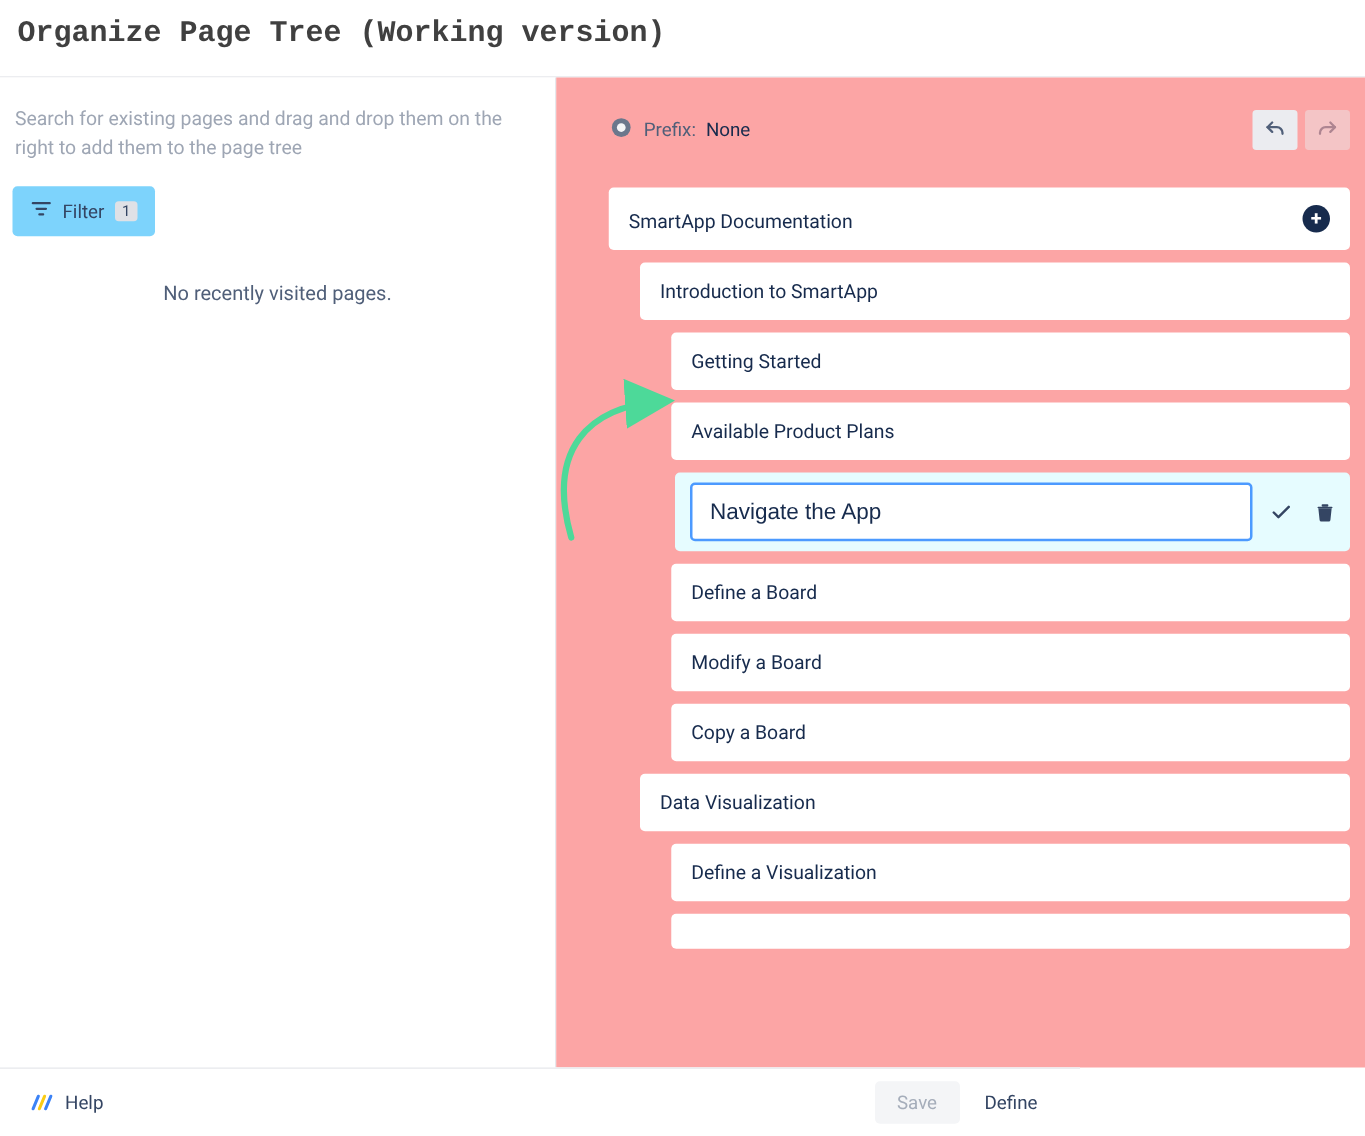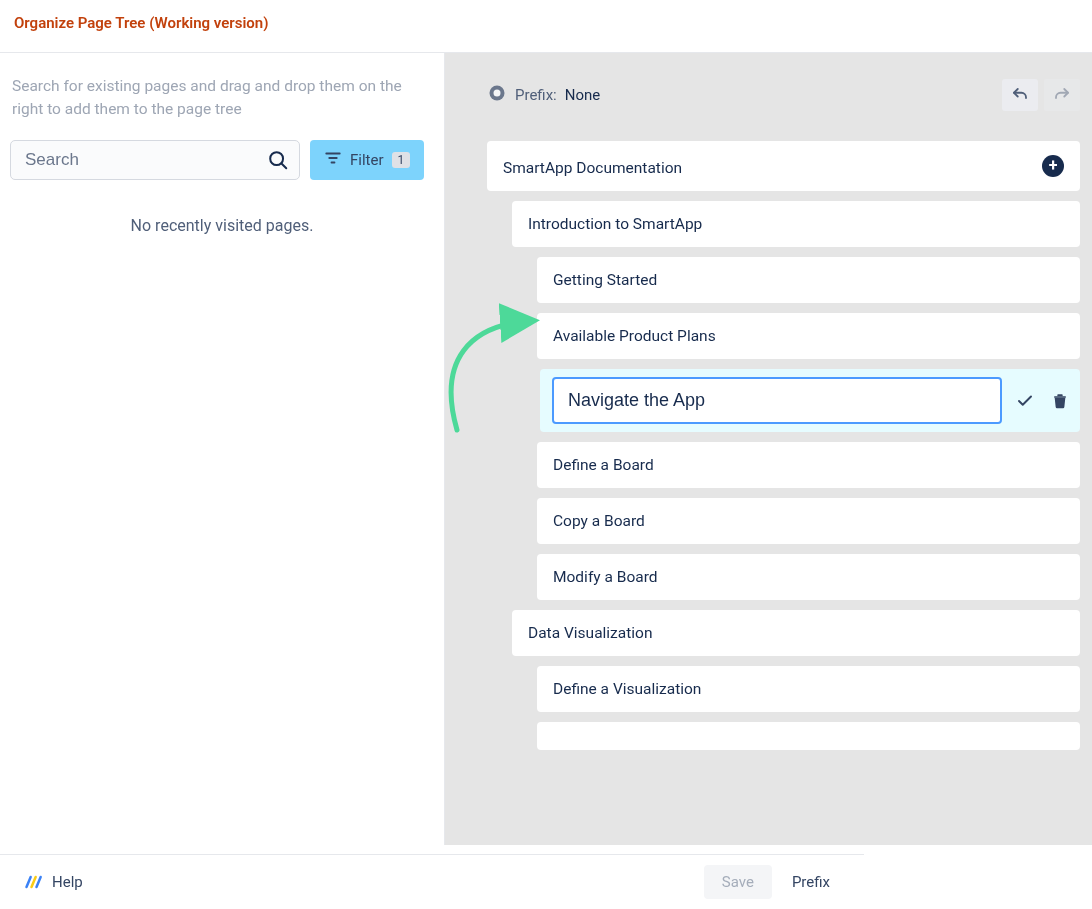--- a/index.html
+++ b/index.html
@@ -11,23 +11,24 @@
     background: #ffffff;
     color: #172b4d;
     overflow: hidden;
     position: relative;
   }
   .header {
     padding: 14px 14px 20px 14px;
     border-bottom: 1px solid #e6e8ec;
   }
   .page-title {
-    font-size: 15px;
+    font-size: 24px;
     font-weight: 600;
-    color: #c2410c;
+    color: #404040;
+    font-family: Liberation Mono, monospace;
   }
   .content {
     display: flex;
     height: calc(100% - 62px - 55px);
   }
   .left-panel {
     width: 445px;
     padding: 22px 10px 10px 10px;
     border-right: 1px solid #e6e8ec;
     background: #ffffff;
@@ -84,21 +85,21 @@
     border-radius: 3px;
     padding: 1px 6px;
   }
   .no-recent {
     text-align: center;
     color: #505f79;
     font-size: 16px;
   }
   .right-panel {
     flex: 1;
-    background: #e5e5e5;
+    background: #fca5a5;
     padding: 26px 12px 10px 42px;
     position: relative;
     overflow: hidden;
   }
   .right-top-row {
     display: flex;
     align-items: center;
     justify-content: space-between;
     margin-bottom: 30px;
     padding-right: 0;
@@ -227,29 +228,20 @@
 <div class="header">
   <div class="page-title">Organize Page Tree (Working version)</div>
 </div>
 
 <div class="content">
 
   <div class="left-panel">
     <div class="left-instructions">Search for existing pages and drag and drop them on the right to add them to the page tree</div>
 
     <div class="search-row">
-      <div class="search-box">
-        <input class="search-input" type="text" placeholder="Search" style="">
-        <span class="search-icon">
-          <svg width="22" height="22" viewBox="0 0 24 24" fill="none" stroke="#172b4d" stroke-width="2.2" stroke-linecap="round">
-              <circle cx="10.5" cy="10.5" r="7"></circle>
-              <line x1="21" y1="21" x2="15.8" y2="15.8"></line>
-            </svg>
-        </span>
-      </div>
       <div class="filter-btn">
         <span>
           <svg width="18" height="18" viewBox="0 0 24 24" fill="none" stroke="#344563" stroke-width="2.4" stroke-linecap="round">
               <line x1="3" y1="6" x2="21" y2="6"></line>
               <line x1="7" y1="12" x2="17" y2="12"></line>
               <line x1="10" y1="18" x2="14" y2="18"></line>
             </svg>
         </span>
         <span>Filter</span>
         <span class="filter-badge">1</span>
@@ -322,24 +314,24 @@
                 <rect x="3" y="5" width="18" height="2" rx="1"></rect>
               </svg>
           </span>
         </div>
       </div>
 
       <div class="tree-node indent-2">
         <span>Define a Board</span>
       </div>
       <div class="tree-node indent-2">
+        <span>Modify a Board</span>
+      </div>
+      <div class="tree-node indent-2">
         <span>Copy a Board</span>
-      </div>
-      <div class="tree-node indent-2">
-        <span>Modify a Board</span>
       </div>
 
       <div class="tree-node indent-1">
         <span>Data Visualization</span>
       </div>
       <div class="tree-node indent-2">
         <span>Define a Visualization</span>
       </div>
       <div class="tree-node indent-2">
         
@@ -364,15 +356,15 @@
       <svg width="20" height="20" viewBox="0 0 24 24">
           <path d="M3 18 L8 6" stroke="#3b82f6" stroke-width="3" stroke-linecap="round"></path>
           <path d="M9 18 L14 6" stroke="#facc15" stroke-width="3" stroke-linecap="round"></path>
           <path d="M15 18 L20 6" stroke="#3b82f6" stroke-width="3" stroke-linecap="round"></path>
         </svg>
     </span>
     <span>Help</span>
   </div>
   <div class="footer-right">
     <div class="btn-save">Save</div>
-    <div class="btn-cancel">Prefix</div>
+    <div class="btn-cancel">Define</div>
   </div>
 </div>
 
 </body></html>

